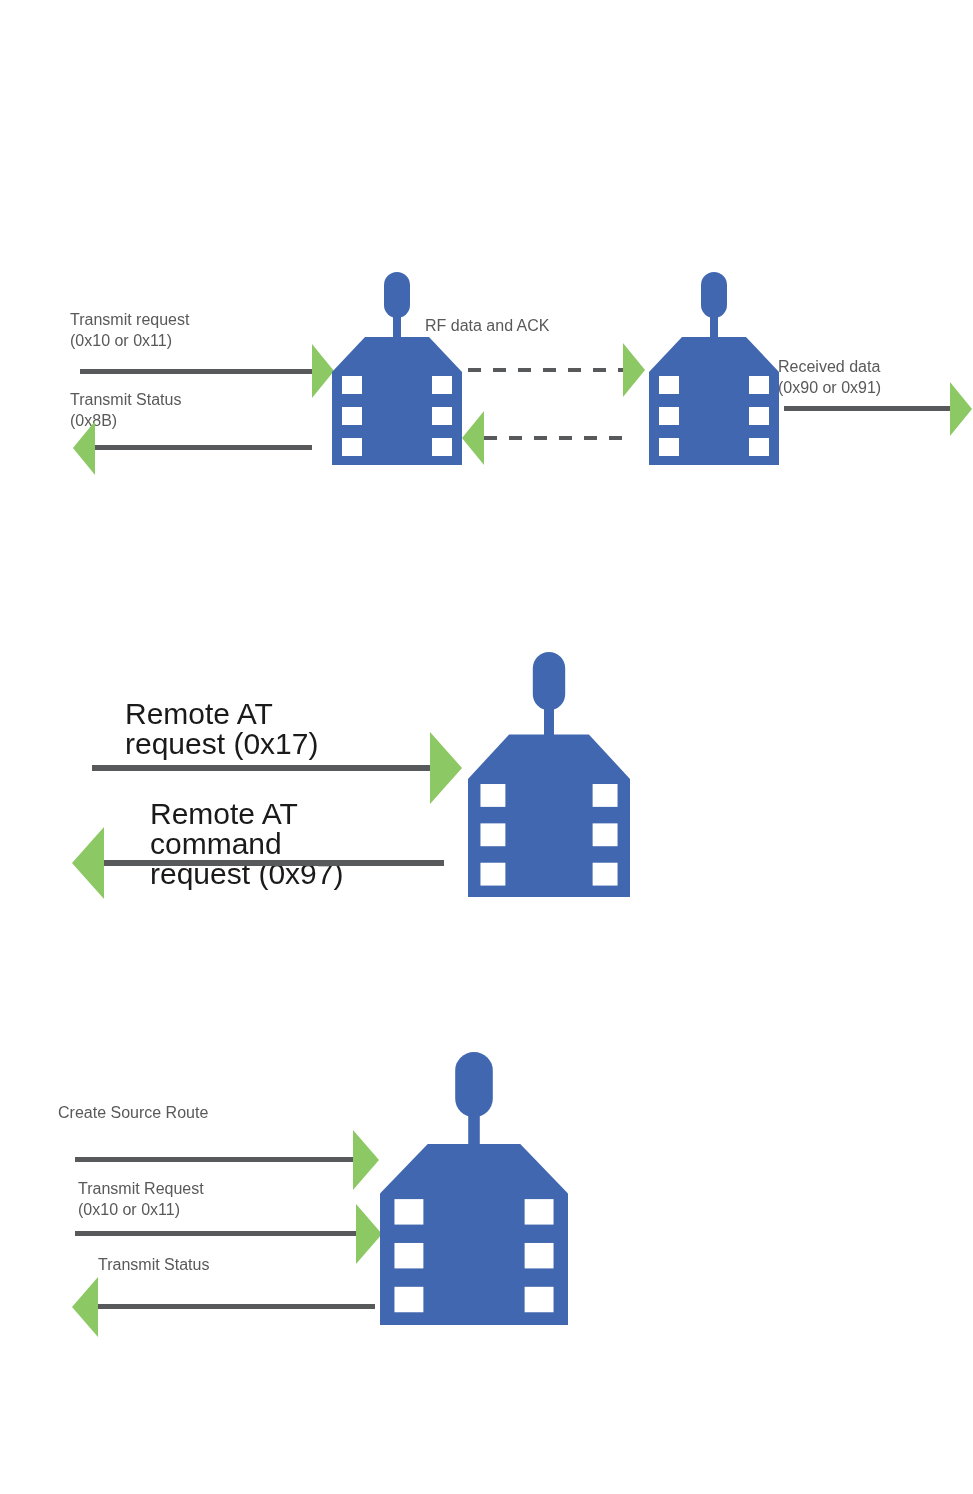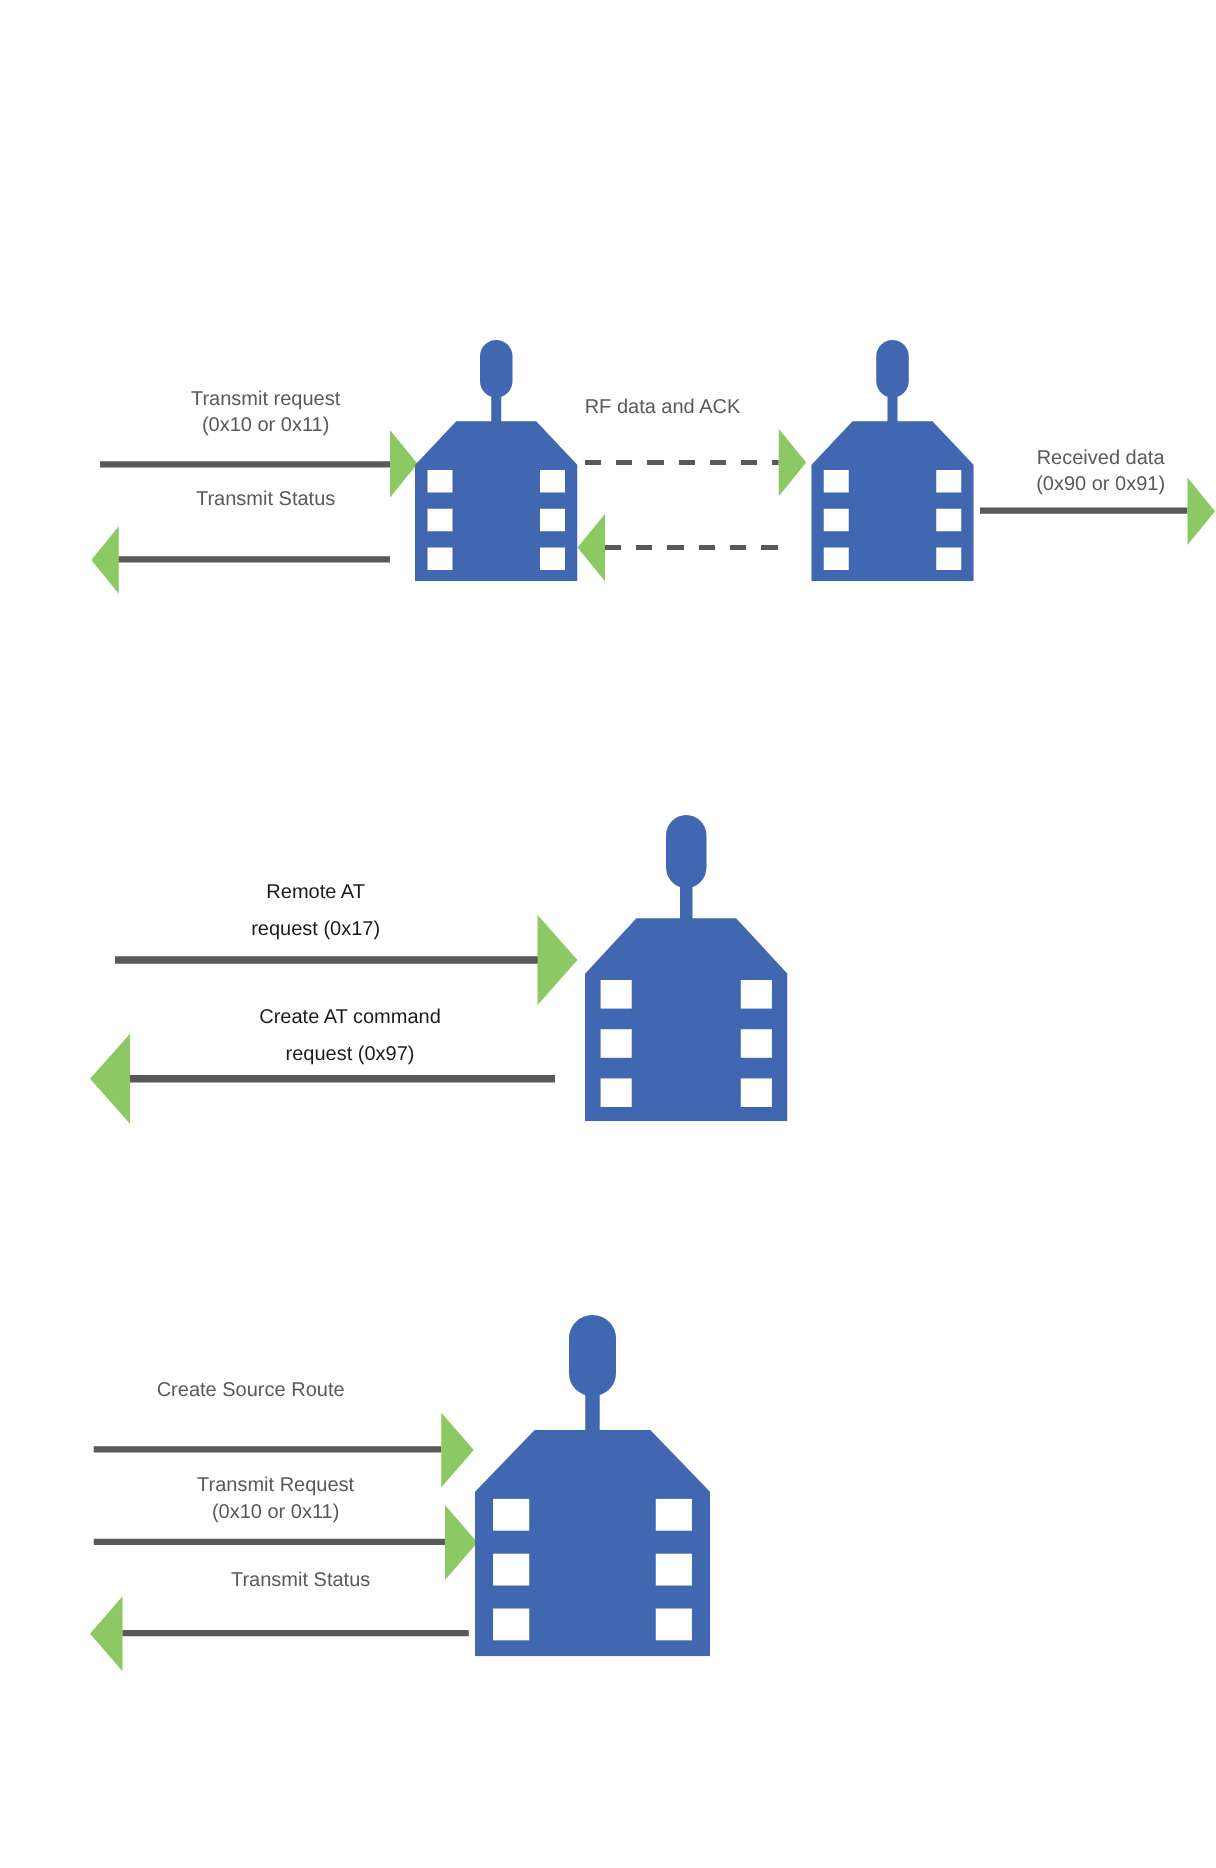--- a/index.html
+++ b/index.html
@@ -7,29 +7,28 @@
   .canvas {
     position: relative;
     width: 973px;
     height: 1494px;
     background: var(--background, #ffffff);
     font-family: "Liberation Sans", sans-serif;
     overflow: hidden;
   }
   .label {
     position: absolute;
-    text-align: center;
     color: var(--label-gray, #595959);
     font-size: 16px;
     line-height: 21px;
   }
   .label span { display: block; }
   .label.dark {
     color: var(--label-black, #1a1a1a);
-    font-size: 16px;
+    font-size: 30px;
     line-height: 30px;
   }
   .hline {
     position: absolute;
     height: 5px;
     background: var(--line-gray, #58595b);
   }
   .hline.thick { height: 6px; }
   .dashline {
     position: absolute;
@@ -75,20 +74,21 @@
 
     <div class="label" style="left:70px;top:309px;width:285px">
       <span>Transmit request</span>
       <span>(0x10 or 0x11)</span>
     </div>
     <div class="hline" style="left:80px;top:369px;width:232px"></div>
     <div class="ah r s" style="left:312px;top:344px"></div>
 
     <div class="label" style="left:70px;top:389px;width:285px">
       <span>Transmit Status</span>
+      <span>(0x8B)</span>
     </div>
     <div class="ah l s" style="left:73px;top:421px"></div>
     <div class="hline" style="left:95px;top:445px;width:217px"></div>
 
     <svg class="device" style="left:332px;top:272px;width:130px;height:193px" viewBox="0 0 130 193" preserveAspectRatio="none">
       <rect class="body" x="52" y="0" width="26" height="46" rx="13"></rect>
       <rect class="body" x="61" y="38" width="8" height="30"></rect>
       <polygon class="body" points="33,65 97,65 130,100 130,193 0,193 0,100"></polygon>
       <rect class="win" x="10" y="104" width="20" height="18"></rect>
       <rect class="win" x="10" y="135" width="20" height="18"></rect>
@@ -129,21 +129,21 @@
   <div>
 
     <div class="label dark" style="left:125px;top:699px;width:255px">
       <span>Remote AT</span>
       <span>request (0x17)</span>
     </div>
     <div class="hline thick" style="left:92px;top:765px;width:340px"></div>
     <div class="ah r lg" style="left:430px;top:732px"></div>
 
     <div class="label dark" style="left:150px;top:799px;width:260px">
-      <span>Create AT command</span>
+      <span>Remote AT command</span>
       <span>request (0x97)</span>
     </div>
     <div class="ah l lg" style="left:72px;top:827px"></div>
     <div class="hline thick" style="left:104px;top:860px;width:340px"></div>
 
     <svg class="device" style="left:468px;top:652px;width:162px;height:245px" viewBox="0 0 130 193" preserveAspectRatio="none">
       <rect class="body" x="52" y="0" width="26" height="46" rx="13"></rect>
       <rect class="body" x="61" y="38" width="8" height="30"></rect>
       <polygon class="body" points="33,65 97,65 130,100 130,193 0,193 0,100"></polygon>
       <rect class="win" x="10" y="104" width="20" height="18"></rect>

